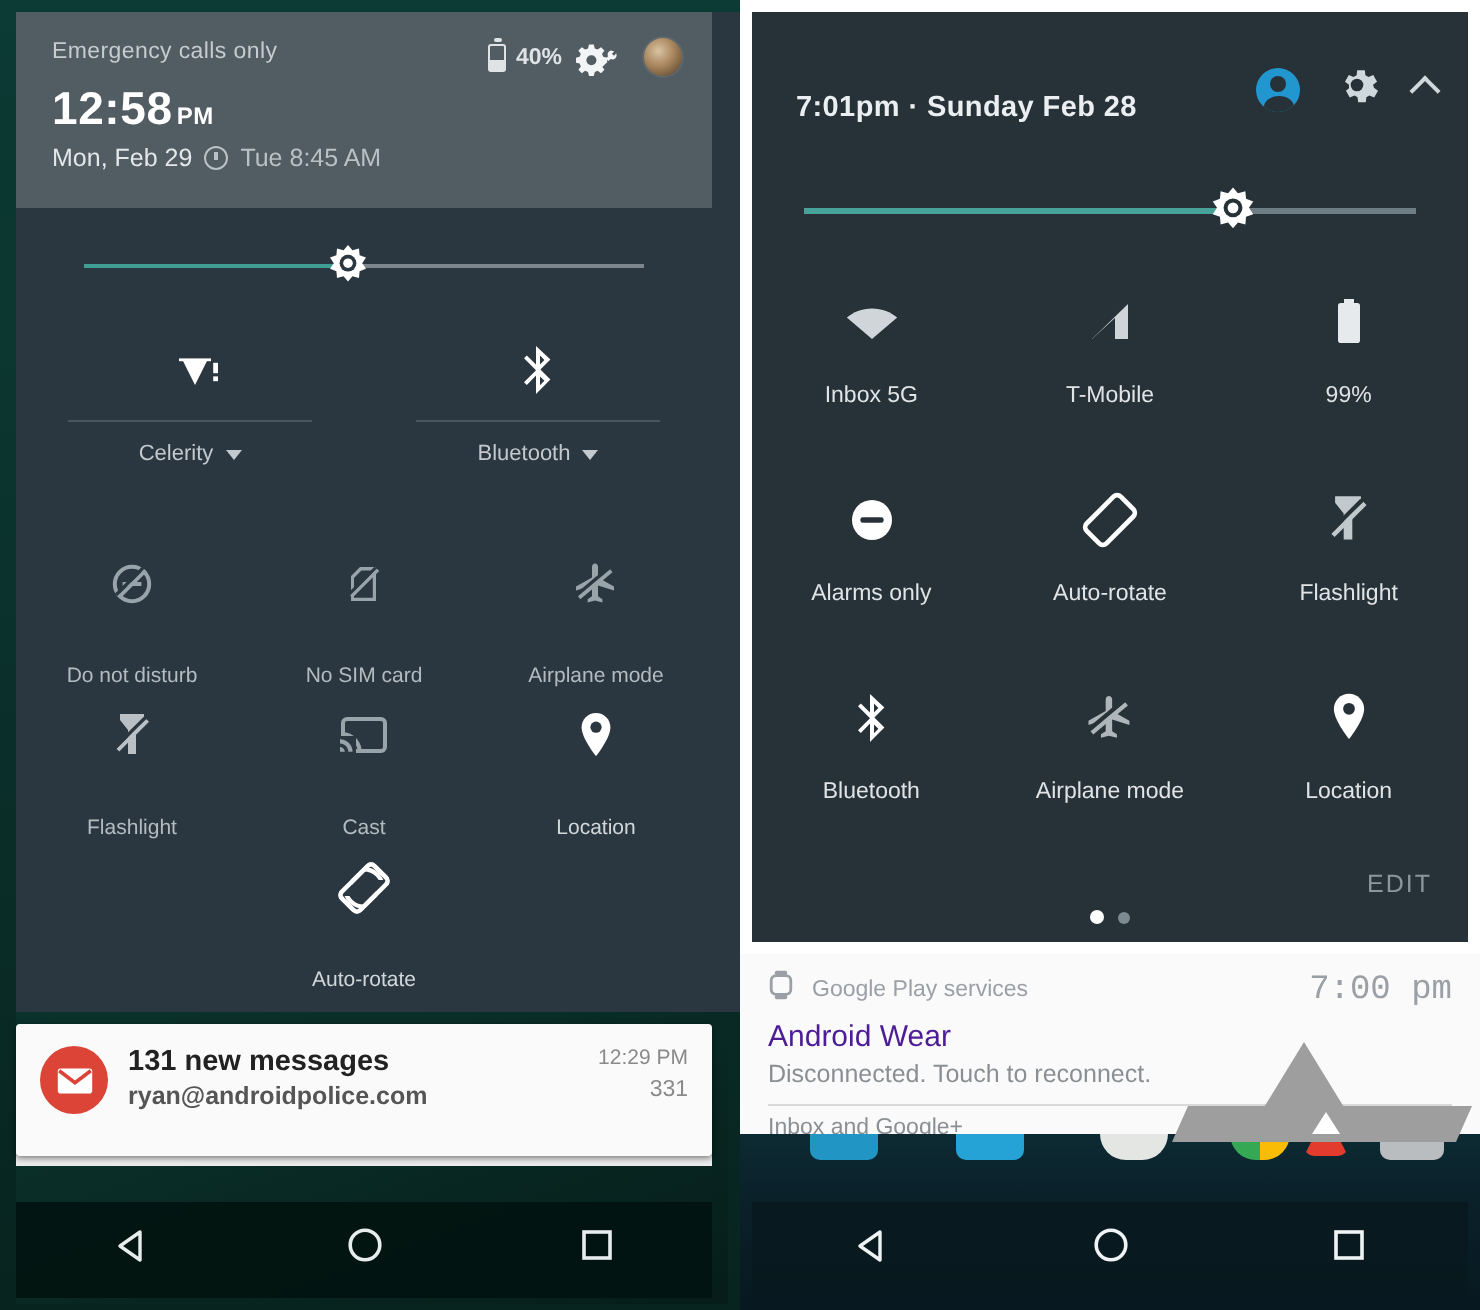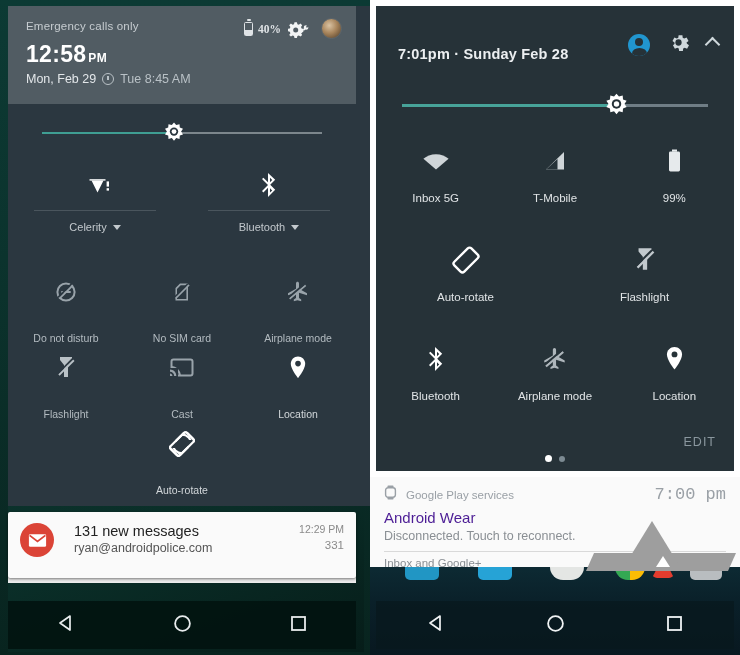--- a/index.html
+++ b/index.html
@@ -30,21 +30,21 @@
 
   .shade-left{
     position:absolute; left:8px; top:6px; width:402px; height:500px;
     background:#2b3740;
   }
   .status-left{
     position:absolute; left:0; top:0; width:348px; height:98px;
     background:#515c63; padding:14px 14px 0 18px;
   }
   .carrier{ font-size:11.5px; color:#c6ccd0; letter-spacing:.2px; }
-  .status-right-ico{ position:absolute; right:14px; top:12px; display:flex; align-items:center; gap:7px;font-family:Liberation Serif, serif; }
+  .status-right-ico{ position:absolute; right:14px; top:12px; display:flex; align-items:center; gap:7px; }
   .batt-wrap{ display:flex; align-items:center; gap:5px; }
   .batt{ width:9px; height:14px; border:1.6px solid #dfe3e6; border-radius:1.5px; position:relative; }
   .batt:before{ content:""; position:absolute; left:2px; top:-3.2px; width:4px; height:2px; background:#dfe3e6; border-radius:1px;}
   .batt:after{ content:""; position:absolute; left:0; bottom:0; width:100%; height:40%; background:#dfe3e6;}
   .batt-pct{ font-size:11.5px; color:#dfe3e6; font-weight:bold; }
   .gearwr{ position:relative; width:26px; height:20px; }
   .avatar{
     width:21px;height:21px;border-radius:50%;
     background:radial-gradient(circle at 38% 34%,#d9c3a3 0%,#a8855c 45%,#4d3a26 100%);
     border:1px solid #5d676d;
@@ -78,21 +78,21 @@
   .tile .tlbl{ margin-top:26px; font-size:10.5px; color:#d2d7da; white-space:nowrap; }
   .tile.dim .tlbl{ color:#b3bbc0; }
 
   
   .notif-left{
     position:absolute; left:8px; top:512px; width:348px; height:66px;
     background:#fafafa; border-radius:2px; box-shadow:0 1px 3px rgba(0,0,0,.5);
     display:flex; align-items:flex-start; padding:11px 12px 0 12px;
   }
   .gm-circle{ width:34px;height:34px;border-radius:50%;background:#db4437;display:flex;align-items:center;justify-content:center;flex:0 0 34px; }
-  .notif-body{ margin-left:20px; flex:1; }
+  .notif-body{ margin-left:10px; flex:1;font-weight:bold; }
   .n-title{ font-size:14.5px; color:#222; }
   .n-sub{ font-size:12.5px; color:#555; margin-top:2px; }
   .notif-right{ text-align:right; }
   .n-time{ font-size:10.5px; color:#8a8a8a; }
   .n-count{ font-size:11.5px; color:#8a8a8a; margin-top:4px; }
   .card-stack1{ position:absolute; left:8px; top:572px; width:348px; height:6px; background:#d8d8d8; }
   .card-stack2{ position:absolute; left:8px; top:578px; width:348px; height:5px; background:#ececec; }
 
   
   .navbar{ position:absolute; left:8px; bottom:6px; width:348px; height:48px;
@@ -414,20 +414,29 @@
                 <rect x="3" y="3.5" width="11" height="20" rx="1.4" fill="#e6eaec"></rect>
               </svg>
             </div>
             <div class="lbl">99%</div>
           </div>
         </div>
 
         <div class="r-row">
           <div class="r-tile">
             <div class="glyph">
+              <svg width="26" height="26" viewBox="0 0 26 26">
+                <circle cx="13" cy="13" r="10" fill="#ffffff"></circle>
+                <rect x="7.2" y="11.6" width="11.6" height="2.8" rx="1.2" fill="#263238"></rect>
+              </svg>
+            </div>
+            <div class="lbl">Alarms only</div>
+          </div>
+          <div class="r-tile">
+            <div class="glyph">
               <svg width="28" height="28" viewBox="0 0 26 26">
                 <path d="M13 3.6 A9.4 9.4 0 0 1 22.4 13" fill="none" stroke="#ffffff" stroke-width="2.2"></path>
                 <path d="M13 22.4 A9.4 9.4 0 0 1 3.6 13" fill="none" stroke="#ffffff" stroke-width="2.2"></path>
                 <g transform="rotate(45 13 13)">
                   <rect x="6.5" y="1.8" width="13" height="22.4" rx="2.4" fill="#263238" stroke="#ffffff" stroke-width="2.2"></rect>
                 </g>
               </svg>
             </div>
             <div class="lbl">Auto-rotate</div>
           </div>

